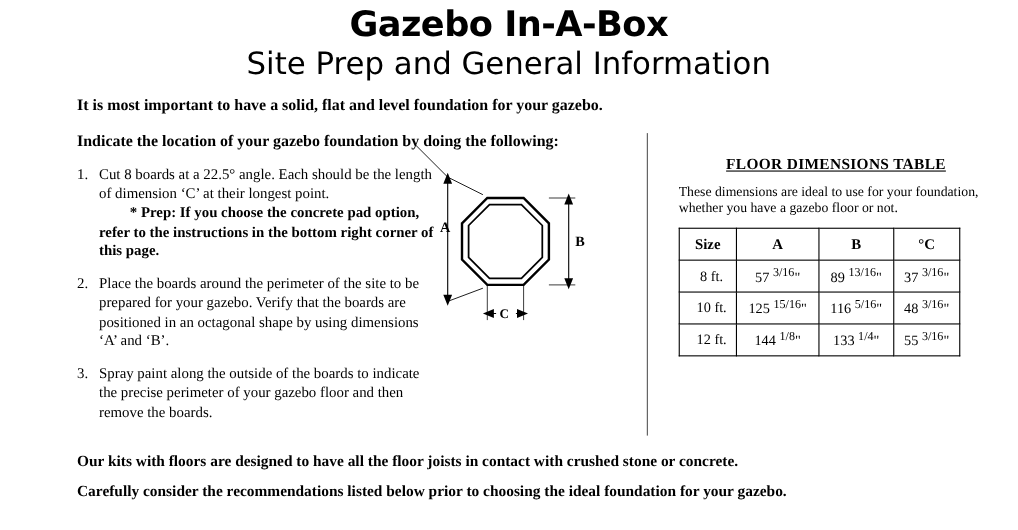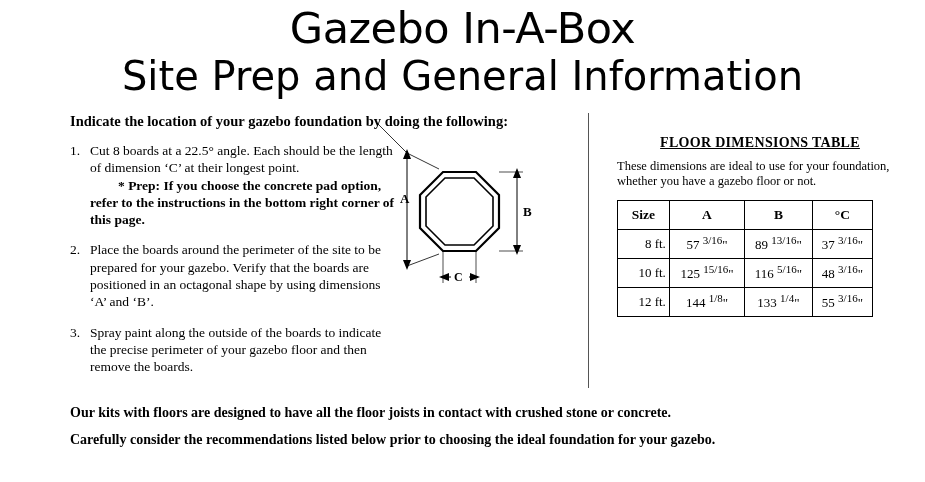--- a/index.html
+++ b/index.html
@@ -16,28 +16,28 @@
     position: relative;
   }
 
   
   .title-block {
     text-align: center;
     padding-top: 6px;
   }
   .title-main {
     font-family: "DejaVu Sans", sans-serif;
-    font-size: 43px;
-    font-weight: normal;
+    font-size: 32px;
+    font-weight: bold;
     letter-spacing: -0.5px;
     line-height: 1.05;
   }
   .title-sub {
     font-family: "DejaVu Sans", sans-serif;
-    font-size: 40px;
+    font-size: 28px;
     font-weight: normal;
     line-height: 1.15;
     margin-top: 2px;
   }
 
   
   .content {
     position: relative;
     margin-top: 14px;
     padding: 0 22px;
@@ -136,21 +136,21 @@
     border: 1px solid #000;
     padding: 4px 3px;
     text-align: center;
     height: 20px;
   }
   table.dims th {
     font-weight: bold;
     font-size: 13.5px;
   }
   table.dims td.size-cell {
-    text-align: right;
+    text-align: center;
     padding-left: 10px;
   }
   sup.frac {
     font-size: 11px;
     vertical-align: 0.45em;
   }
 
   
   .footer {
     margin-top: 12px;
@@ -163,20 +163,21 @@
 </head>
 <body>
 
 <div class="title-block">
   <div class="title-main">Gazebo In-A-Box</div>
   <div class="title-sub">Site Prep and General Information</div>
 </div>
 
 <div class="content">
 
+  <div class="lead">It is most important to have a solid, flat and level foundation for your gazebo.</div>
 
   <div class="columns">
 
     <div class="col-left">
       <div class="instr-head">Indicate the location of your gazebo foundation by doing the following:</div>
 
       <ol class="steps">
         <li>
           <span class="num">1.</span>
           <span>Cut 8 boards at a 22.5° angle. Each should be the length of dimension ‘C’ at their longest point.</span>

